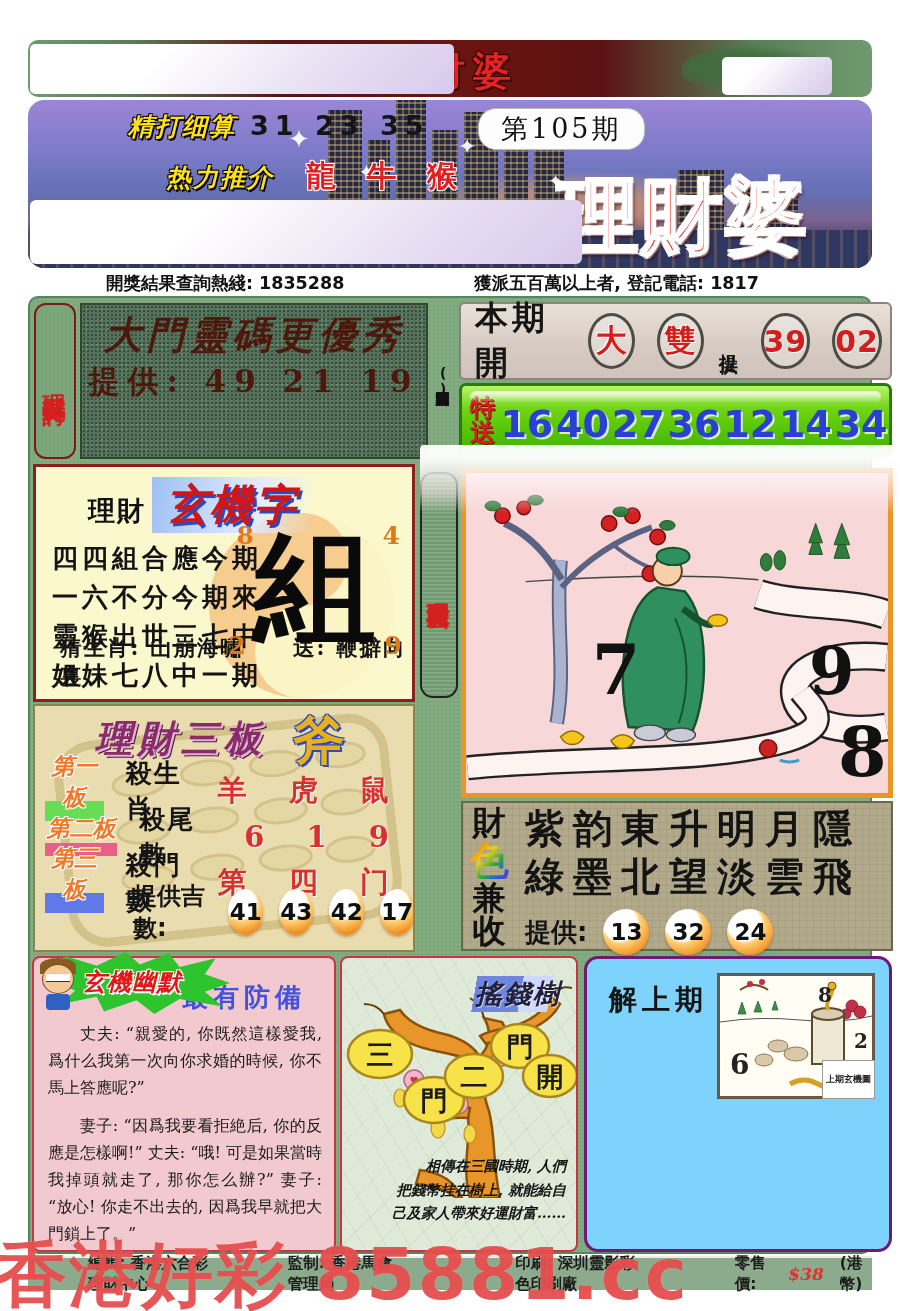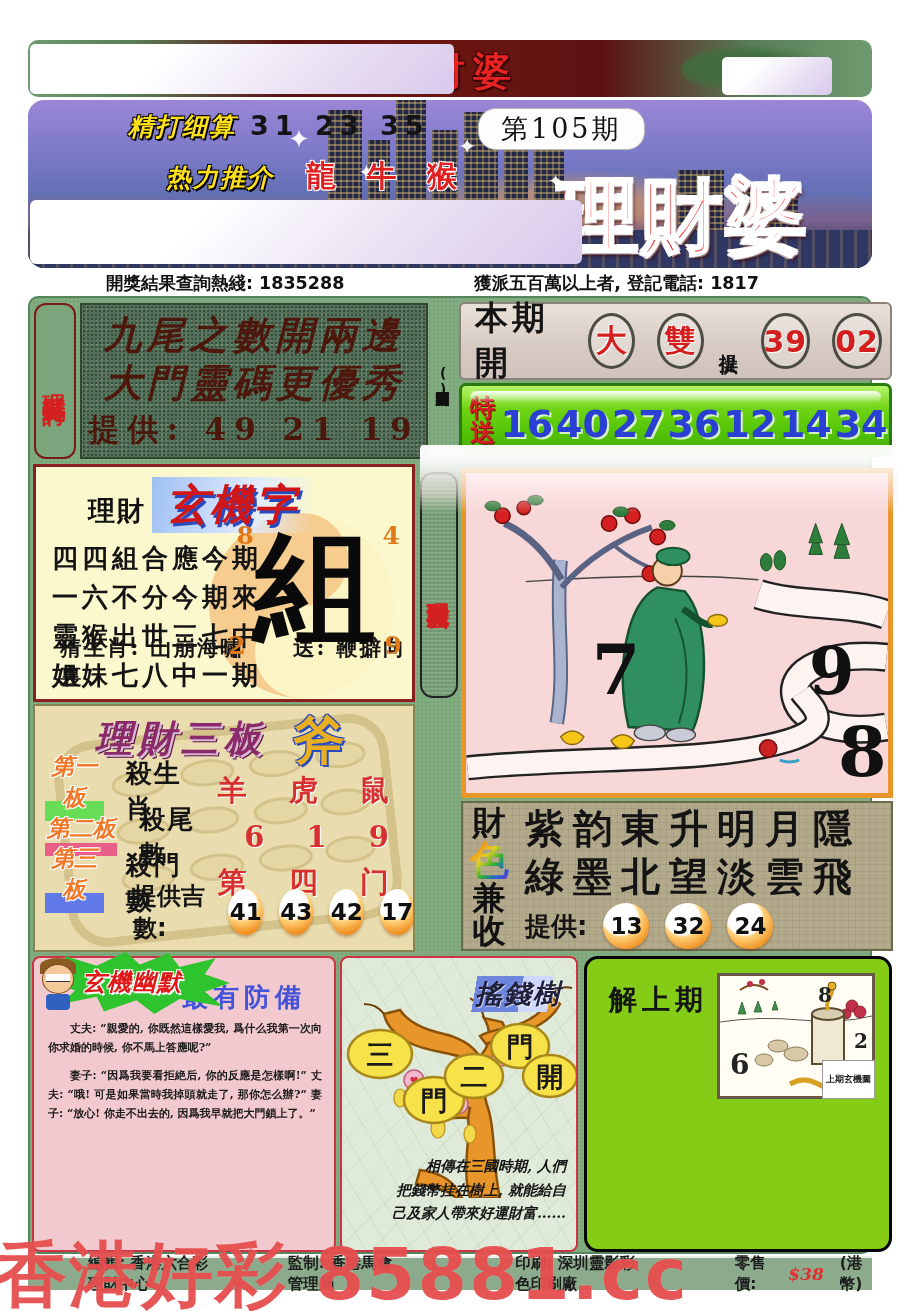--- a/index.html
+++ b/index.html
@@ -163,56 +163,56 @@
     background-image:repeating-linear-gradient(0deg, rgba(0,0,0,.06) 0 1px, transparent 1px 7px),
                      repeating-linear-gradient(90deg, rgba(0,0,0,.06) 0 1px, transparent 1px 7px);
     border:2px solid #6a6a4a; display:flex; }
   .cs-side { width:52px; display:flex; flex-direction:column; align-items:center; justify-content:center; line-height:1.02; padding-top:2px; }
   .cs-side span { font-family:"DejaVu Serif", serif; font-weight:900; font-size:33px; color:#111; }
   .cs-rainbow { background:linear-gradient(135deg,#e82020,#f09020,#e8d020,#30b030,#2060e0,#8030c0);
     -webkit-background-clip:text; background-clip:text; color:transparent !important; font-size:40px !important; }
   .cs-main { flex:1; position:relative; }
   .cs-line { font-family:"DejaVu Serif", serif; font-weight:bold; font-size:39px; color:#141414; letter-spacing:9px;
     margin-left:10px; line-height:1.18; margin-top:2px; white-space:nowrap; }
-  .cs-provide { display:flex; align-items:center; margin-left:10px; margin-top:4px; }
+  .cs-provide { display:flex; align-items:center; margin-left:10px; margin-top:10px; }
   .cs-provide-label { font-weight:bold; font-size:26px; color:#141414; }
 
   
   .humor { position:absolute; left:32px; top:956px; width:304px; height:296px; background:#f2c9cf; border:2.5px solid #cc3344; border-radius:8px; }
   .starburst { position:absolute; left:-10px; top:-8px; width:210px; height:70px; z-index:3; }
   .star-shape { position:absolute; left:26px; top:2px; width:180px; height:62px; background:#2ec42e;
     clip-path:polygon(2% 50%, 12% 30%, 8% 6%, 26% 22%, 42% 0%, 50% 20%, 66% 2%, 72% 24%, 92% 10%, 86% 36%, 100% 50%, 86% 64%, 96% 88%, 72% 76%, 58% 100%, 48% 78%, 30% 96%, 26% 72%, 6% 84%, 14% 62%); }
   .star-text { position:absolute; left:58px; top:16px; font-family:"DejaVu Serif", serif; font-weight:900; font-style:italic;
     font-size:24px; color:#e01818; letter-spacing:1px; text-shadow:1.5px 1.5px 0 #fff,-1px -1px 0 #fff,1px -1px 0 #fff,-1px 1px 0 #fff; }
   .mascot { position:absolute; left:2px; top:0px; width:44px; height:54px; z-index:4; }
   .mascot .face { position:absolute; left:6px; top:6px; width:32px; height:30px; border-radius:50%; background:#f5c89a; border:1.5px solid #7a4a20; }
   .mascot .hair { position:absolute; left:4px; top:0px; width:36px; height:16px; border-radius:50% 50% 0 0; background:#8a5a20; }
   .mascot .glasses { position:absolute; left:10px; top:16px; width:24px; height:8px;
     background:radial-gradient(circle at 25% 50%, #fff 0 38%, transparent 42%), radial-gradient(circle at 75% 50%, #fff 0 38%, transparent 42%); border-bottom:1px solid #333; }
   .mascot .body { position:absolute; left:10px; top:36px; width:24px; height:16px; border-radius:4px; background:#3060c0; }
   .humor-title { position:absolute; left:0; right:0; top:22px; text-align:center; padding-left:120px;
     font-weight:900; font-size:26px; color:#4353d9; letter-spacing:5px; }
   .humor-body { position:absolute; left:14px; right:12px; top:62px; font-family:"DejaVu Serif", serif;
-    font-size:11px; color:#1a1a1a; line-height:1.7; text-align:justify; font-weight:bold; }
+    font-size:16px; color:#1a1a1a; line-height:1.7; text-align:justify; font-weight:normal; }
   .humor-body p { text-indent:2em; margin-bottom:10px; }
 
   .money-tree { position:absolute; left:340px; top:956px; width:238px; height:296px; background:#dfead8;
     background-image:repeating-linear-gradient(60deg, rgba(140,170,150,.18) 0 1px, transparent 1px 20px),
                      repeating-linear-gradient(-45deg, rgba(140,170,150,.14) 0 1px, transparent 1px 24px);
     border:2.5px solid #cc3344; border-radius:8px; overflow:hidden; }
   .mt-title { position:absolute; right:8px; top:18px; z-index:3; font-family:"DejaVu Serif", serif; font-weight:900; font-style:italic;
     font-size:27px; letter-spacing:2px; color:#20203a;
     background:linear-gradient(100deg, transparent 0 8%, #6f86e0 8% 52%, #cfd8ff 52% 80%, transparent 80%);
     padding:0 6px; text-shadow:1px 1px 0 rgba(255,255,255,.6); }
   .money-tree svg { position:absolute; left:0; top:0; }
   .mt-caption { position:absolute; left:10px; right:10px; bottom:26px; z-index:3; font-family:"DejaVu Serif", serif;
     font-style:italic; font-weight:bold; font-size:14.5px; color:#141414; line-height:1.6; text-align:right; }
 
-  .last-issue { position:absolute; left:584px; top:956px; width:308px; height:296px; background:#84cc16;
-    border:3px solid #000000; border-radius:14px; }
+  .last-issue { position:absolute; left:584px; top:956px; width:308px; height:296px; background:#7dd3fc;
+    border:3px solid #701a75; border-radius:14px; }
   .li-title { position:absolute; left:22px; top:22px; font-weight:900; font-size:28px; color:#141414; letter-spacing:5px; }
   .li-thumb { position:absolute; right:14px; top:14px; width:158px; height:126px; background:#fffdf4; border:3px solid #6a5848; }
   .li-thumb svg { display:block; width:100%; height:100%; }
   .li-thumb-caption { position:absolute; right:-3px; bottom:-3px; background:#fff; border:1px solid #999;
     font-size:9px; color:#222; padding:12px 3px; font-weight:bold; }
 
   
   .footer { position:absolute; left:28px; top:1256px; width:844px; height:34px; background:#8cab8c;
     border-top:2px solid #e8f0e8; display:flex; align-items:center; }
   .footer span { font-weight:bold; font-size:15.5px; color:#1c1c1c; }
@@ -266,21 +266,20 @@
 
   <div class="hotline">
     <span class="hl-left">開獎結果查詢熱綫: 1835288</span>
     <span class="hl-right">獲派五百萬以上者, 登記電話: 1817</span>
   </div>
 
   <div class="main-panel"></div>
 
   <div class="poem-side">理財特碼詩</div>
   <div class="poem-box">
-    <div class="poem-line">九尾之數開兩邊</div>
     <div class="poem-line">大門靈碼更優秀</div>
     <div class="poem-provide">提供: 49 21 19</div>
   </div>
   <div class="scratch-note">(請刮開塗層觀閱)</div>
 
   <div class="current-draw">
     <span class="cd-prefix">本期開</span>
     <span class="cd-circle">
         <span class="cd-char">大</span>
       </span>

